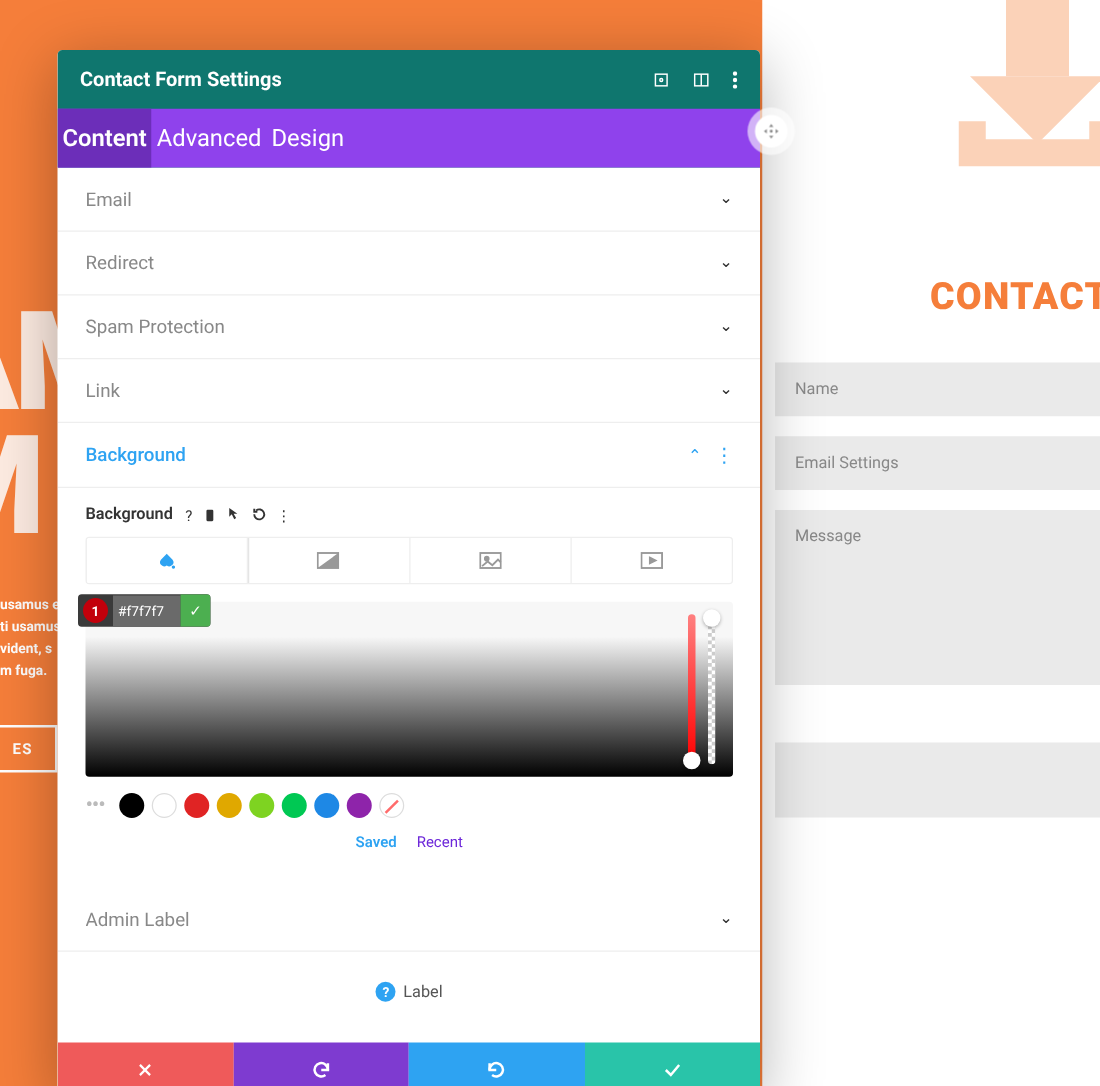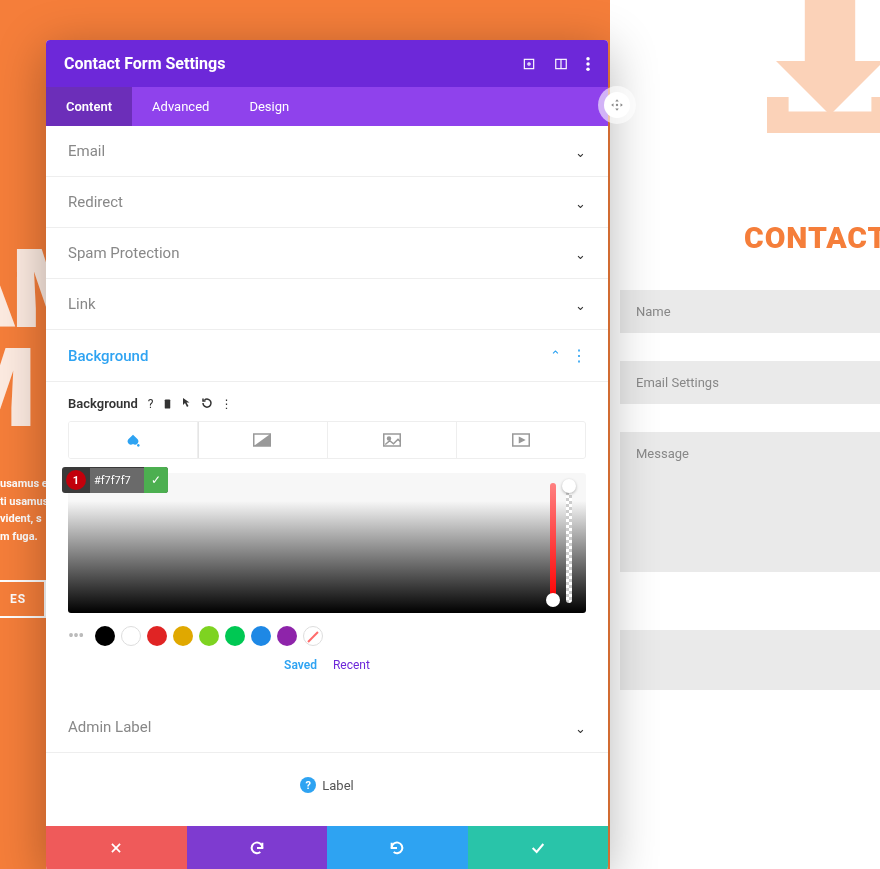--- a/index.html
+++ b/index.html
@@ -7,36 +7,36 @@
 
 .orange-bg { position: absolute; left: 0; top: 0; width: 610px; height: 869px; background: #f57e3a; }
 .bg-title { position: absolute; left: -60px; top: 240px; font-size: 110px; font-weight: 900; color: #fff; line-height: 0.9; letter-spacing: -4px; opacity: 0.85; }
 .bg-body { position: absolute; left: 0; top: 475px; width: 60px; color: #fff; font-size: 11px; line-height: 1.6; font-weight: bold; }
 .bg-btn { position: absolute; left: -10px; top: 580px; border: 2px solid #fff; padding: 10px 18px; color: #fff; font-size: 12px; font-weight: 700; letter-spacing: 1px; }
 
 .right-pane { position: absolute; left: 610px; top: 0; right: 0; height: 869px; background: #fff; }
 .dl-icon { position: absolute; left: 130px; top: -30px; width: 180px; height: 200px; }
 .contact-title { position: absolute; left: 120px; top: 220px; color: #f57e3a; font-size: 30px; font-weight: 900; letter-spacing: 1px; width: 200px; text-align:center; }
 .form-area { position: absolute; left: 10px; top: 290px; right: 0; }
-.form-field { background: #eaeaea; padding: 14px 16px; margin-bottom: 28px; color: #888; font-size: 13px; }
+.form-field { background: #eaeaea; padding: 14px 16px; margin-bottom: 16px; color: #888; font-size: 13px; }
 .msg-field { height: 140px; }
 .form-gap { height: 30px; }
 
 .modal { position: absolute; left: 46px; top: 40px; width: 562px; background: #fff; box-shadow: 0 10px 50px rgba(0,0,0,.3); border-radius: 4px; overflow: hidden; }
-.modal-chrome { background: #6d28d9; }
+.modal-chrome { background: #0f766e; }
 .modal-header { display: flex; align-items: center; justify-content: space-between; padding: 14px 18px; color: #fff; }
 .modal-title { font-size: 16px; font-weight: 700; }
 .header-icons { display: flex; gap: 18px; }
 .header-icons span { cursor: pointer; color:#fff; font-size:14px; display:inline-flex; }
 .tabs { display: flex; background: #8f42ec; }
-.tab { padding: 12px 20px; color: #fff; font-size: 13px; cursor: pointer; }
+.tab { padding: 12px 4px; color: #fff; font-size: 19px; cursor: pointer; }
 .tab.active { background: #6c2eb9; font-weight: 600; }
 
 .sections { max-height: 700px; overflow: auto; }
-.section-row { display: flex; align-items: flex-end; justify-content: space-between; padding: 16px 22px; border-bottom: 1px solid #eee; cursor: pointer; }
+.section-row { display: flex; align-items: flex-start; justify-content: space-between; padding: 16px 22px; border-bottom: 1px solid #eee; cursor: pointer; }
 .section-label { color: #888; font-size: 15px; }
 .section-chev { color: #333; font-size: 13px; }
 .section-open .section-label { color: #2ea3f2; font-weight: 500; }
 .section-open .section-chev { color: #2ea3f2; }
 .section-open .dots { color: #2ea3f2; }
 .section-dots { display:flex; gap:10px; align-items:center; }
 .dots { color: #999; font-size: 16px; letter-spacing: -1px; }
 
 .bg-body-section { padding: 14px 22px 30px; }
 .bg-subrow { display: flex; align-items: center; gap: 10px; margin-bottom: 10px; color:#333; }

